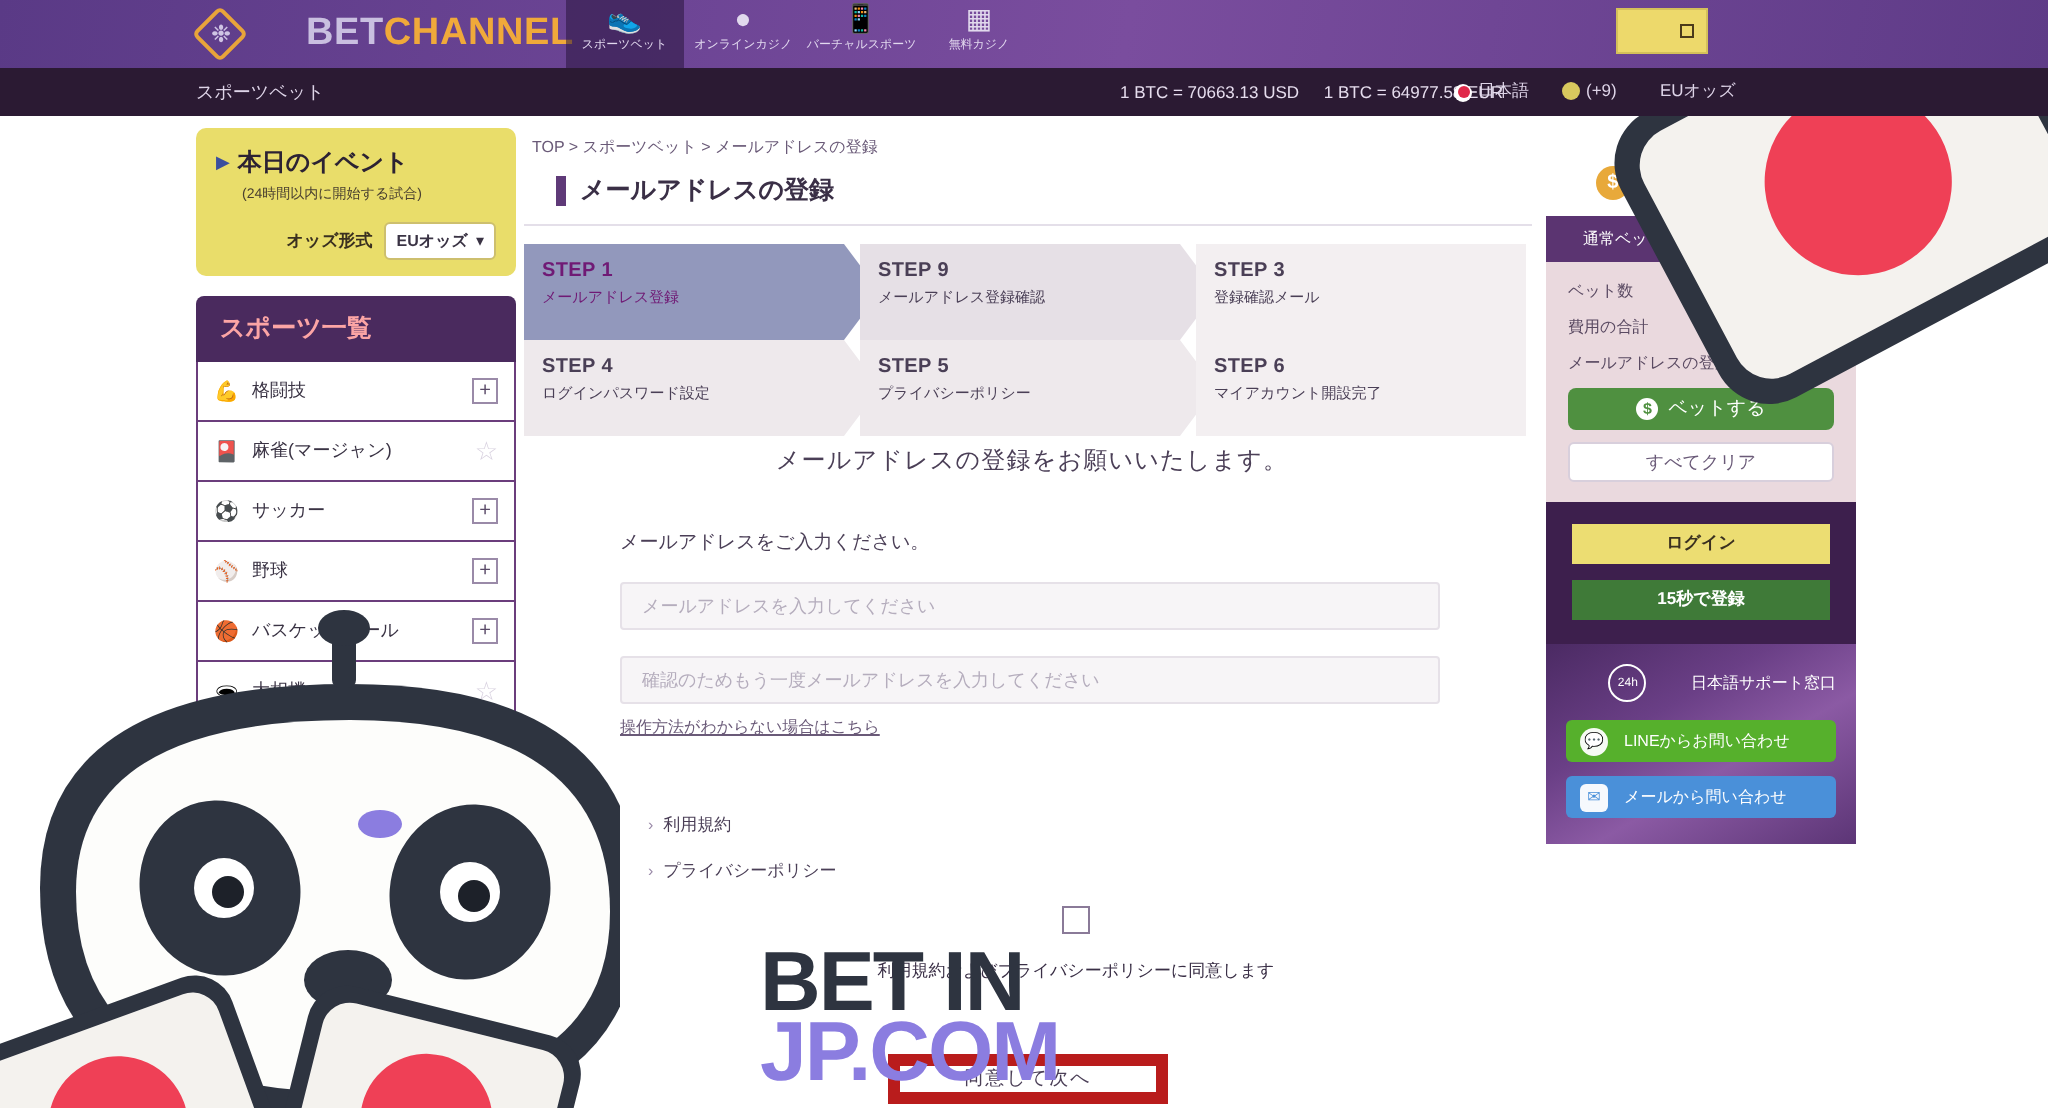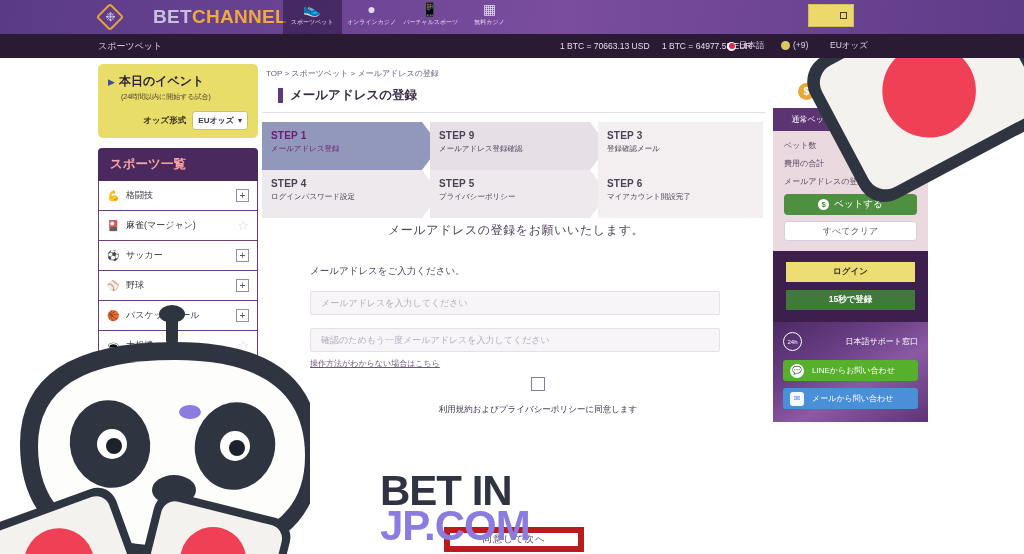--- a/index.html
+++ b/index.html
@@ -174,21 +174,21 @@
   }
   .auth-box { background:#3d1f4d; padding:11px 13px 12px 13px; }
   .btn-login { background:#ecdd72; color:#3a3020; height:20px; display:flex;align-items:center;justify-content:center;
                font-size:8.5px; font-weight:bold; margin-bottom:8px;}
   .btn-signup { background:#3f7a38; color:#fff; height:20px; display:flex;align-items:center;justify-content:center;
                 font-size:8.5px; font-weight:bold;}
   .support-box {
     background: linear-gradient(150deg, #4b2a63 0%, #6a3f86 35%, #8b5aa4 60%, #5c3576 100%);
     padding:10px 10px 13px 10px;
   }
-  .sup-head { display:flex; align-items:center; justify-content:space-between; gap:22px; margin-bottom:9px; }
+  .sup-head { display:flex; align-items:center; justify-content:flex-end; gap:22px; margin-bottom:9px; }
   .sup-phone { width:19px;height:19px;border-radius:50%;border:1.5px solid #fff; color:#fff;
                font-size:6px; display:flex;align-items:center;justify-content:center; }
   .sup-text { color:#fff; font-size:8px; }
   .btn-line { background:#56b02c; color:#fff; height:21px; border-radius:3px;
               display:flex;align-items:center; padding-left:7px; gap:8px; font-size:8px; margin-bottom:7px;}
   .btn-mail { background:#4a90d9; color:#fff; height:21px; border-radius:3px;
               display:flex;align-items:center; padding-left:7px; gap:8px; font-size:8px;}
   .sq-ico { width:14px;height:14px;border-radius:3px;background:rgba(255,255,255,0.95);
             display:flex;align-items:center;justify-content:center; font-size:8px; }
   .btn-line .sq-ico { color:#56b02c; border-radius:50%; }
@@ -377,20 +377,24 @@
         </div>
       </div>
     </div>
 
     <div class="lead">メールアドレスの登録をお願いいたします。</div>
     <div class="fieldlabel">メールアドレスをご入力ください。</div>
     <div class="finput">メールアドレスを入力してください</div>
     <div class="finput">確認のためもう一度メールアドレスを入力してください</div>
     <div class="helplink">操作方法がわからない場合はこちら</div>
 
+    <div class="termlinks">
+      <div><span class="chev">›</span><span>利用規約</span></div>
+      <div><span class="chev">›</span><span>プライバシーポリシー</span></div>
+    </div>
 
     <div class="agreerow">
       <div class="chkbox"></div>
       <div class="agreetext">利用規約およびプライバシーポリシーに同意します</div>
     </div>
 
     <div class="nextbtn">同意して次へ</div>
   </div>
 
   <div class="rsidebar">

